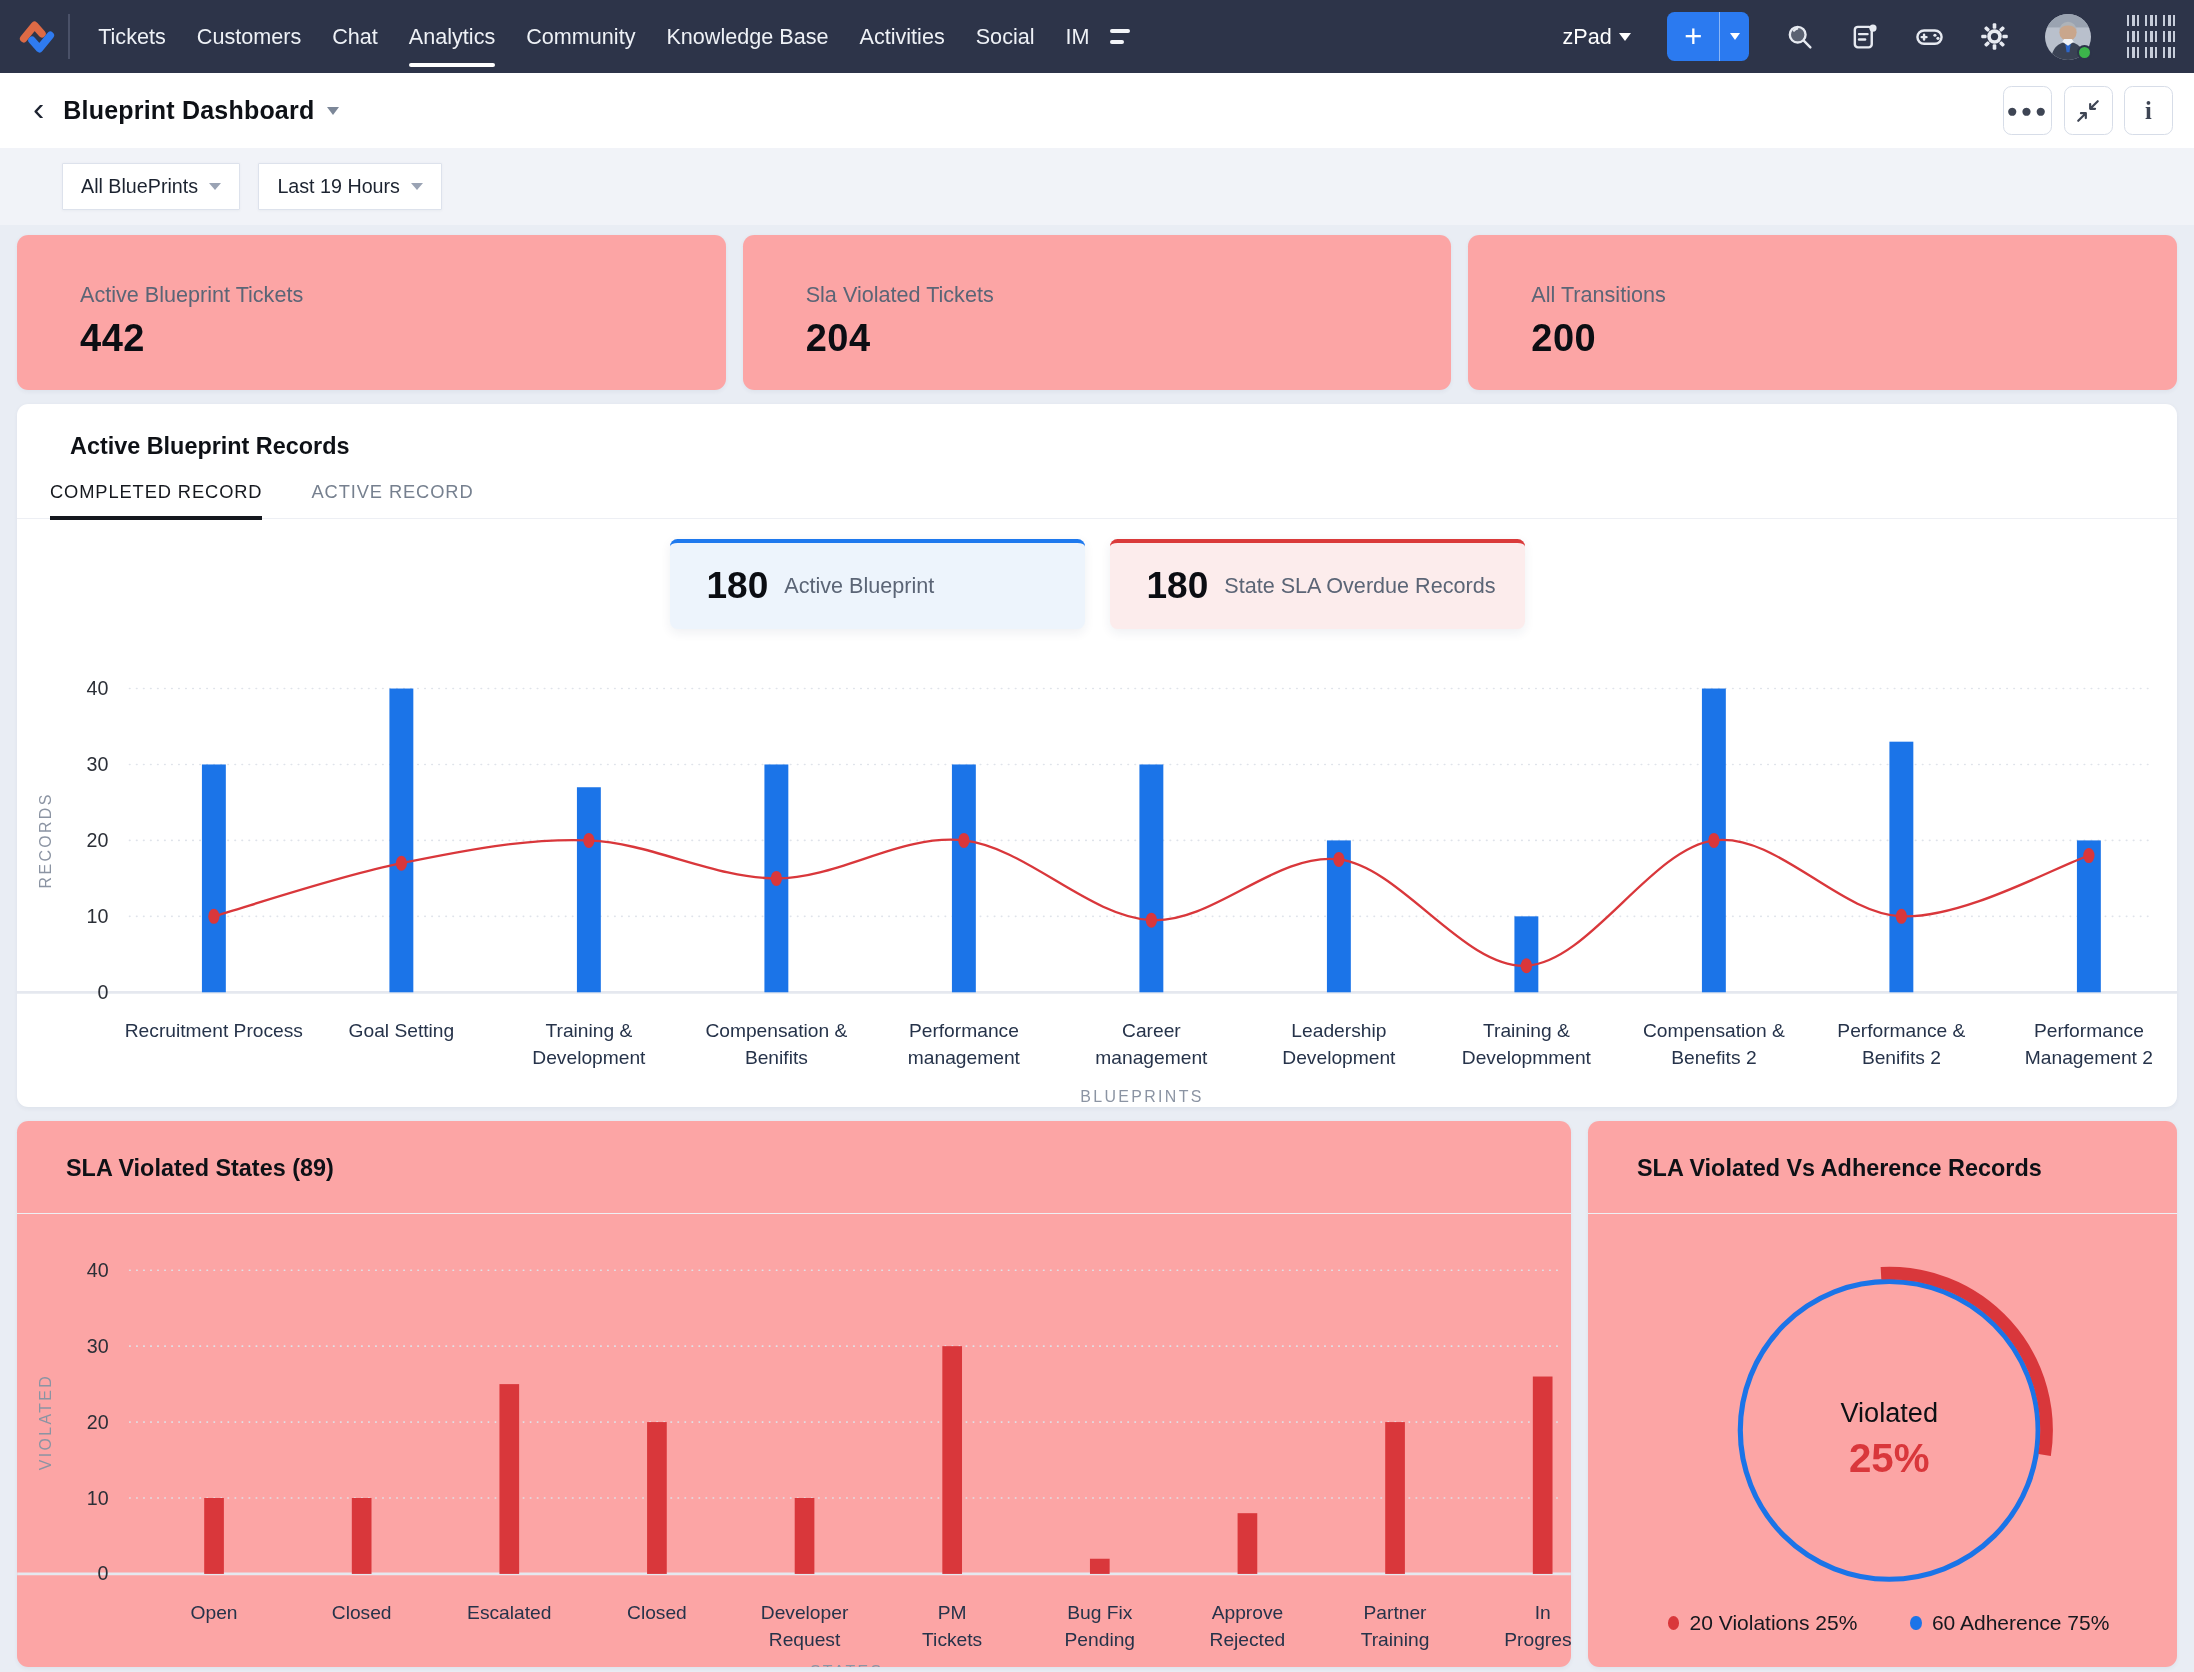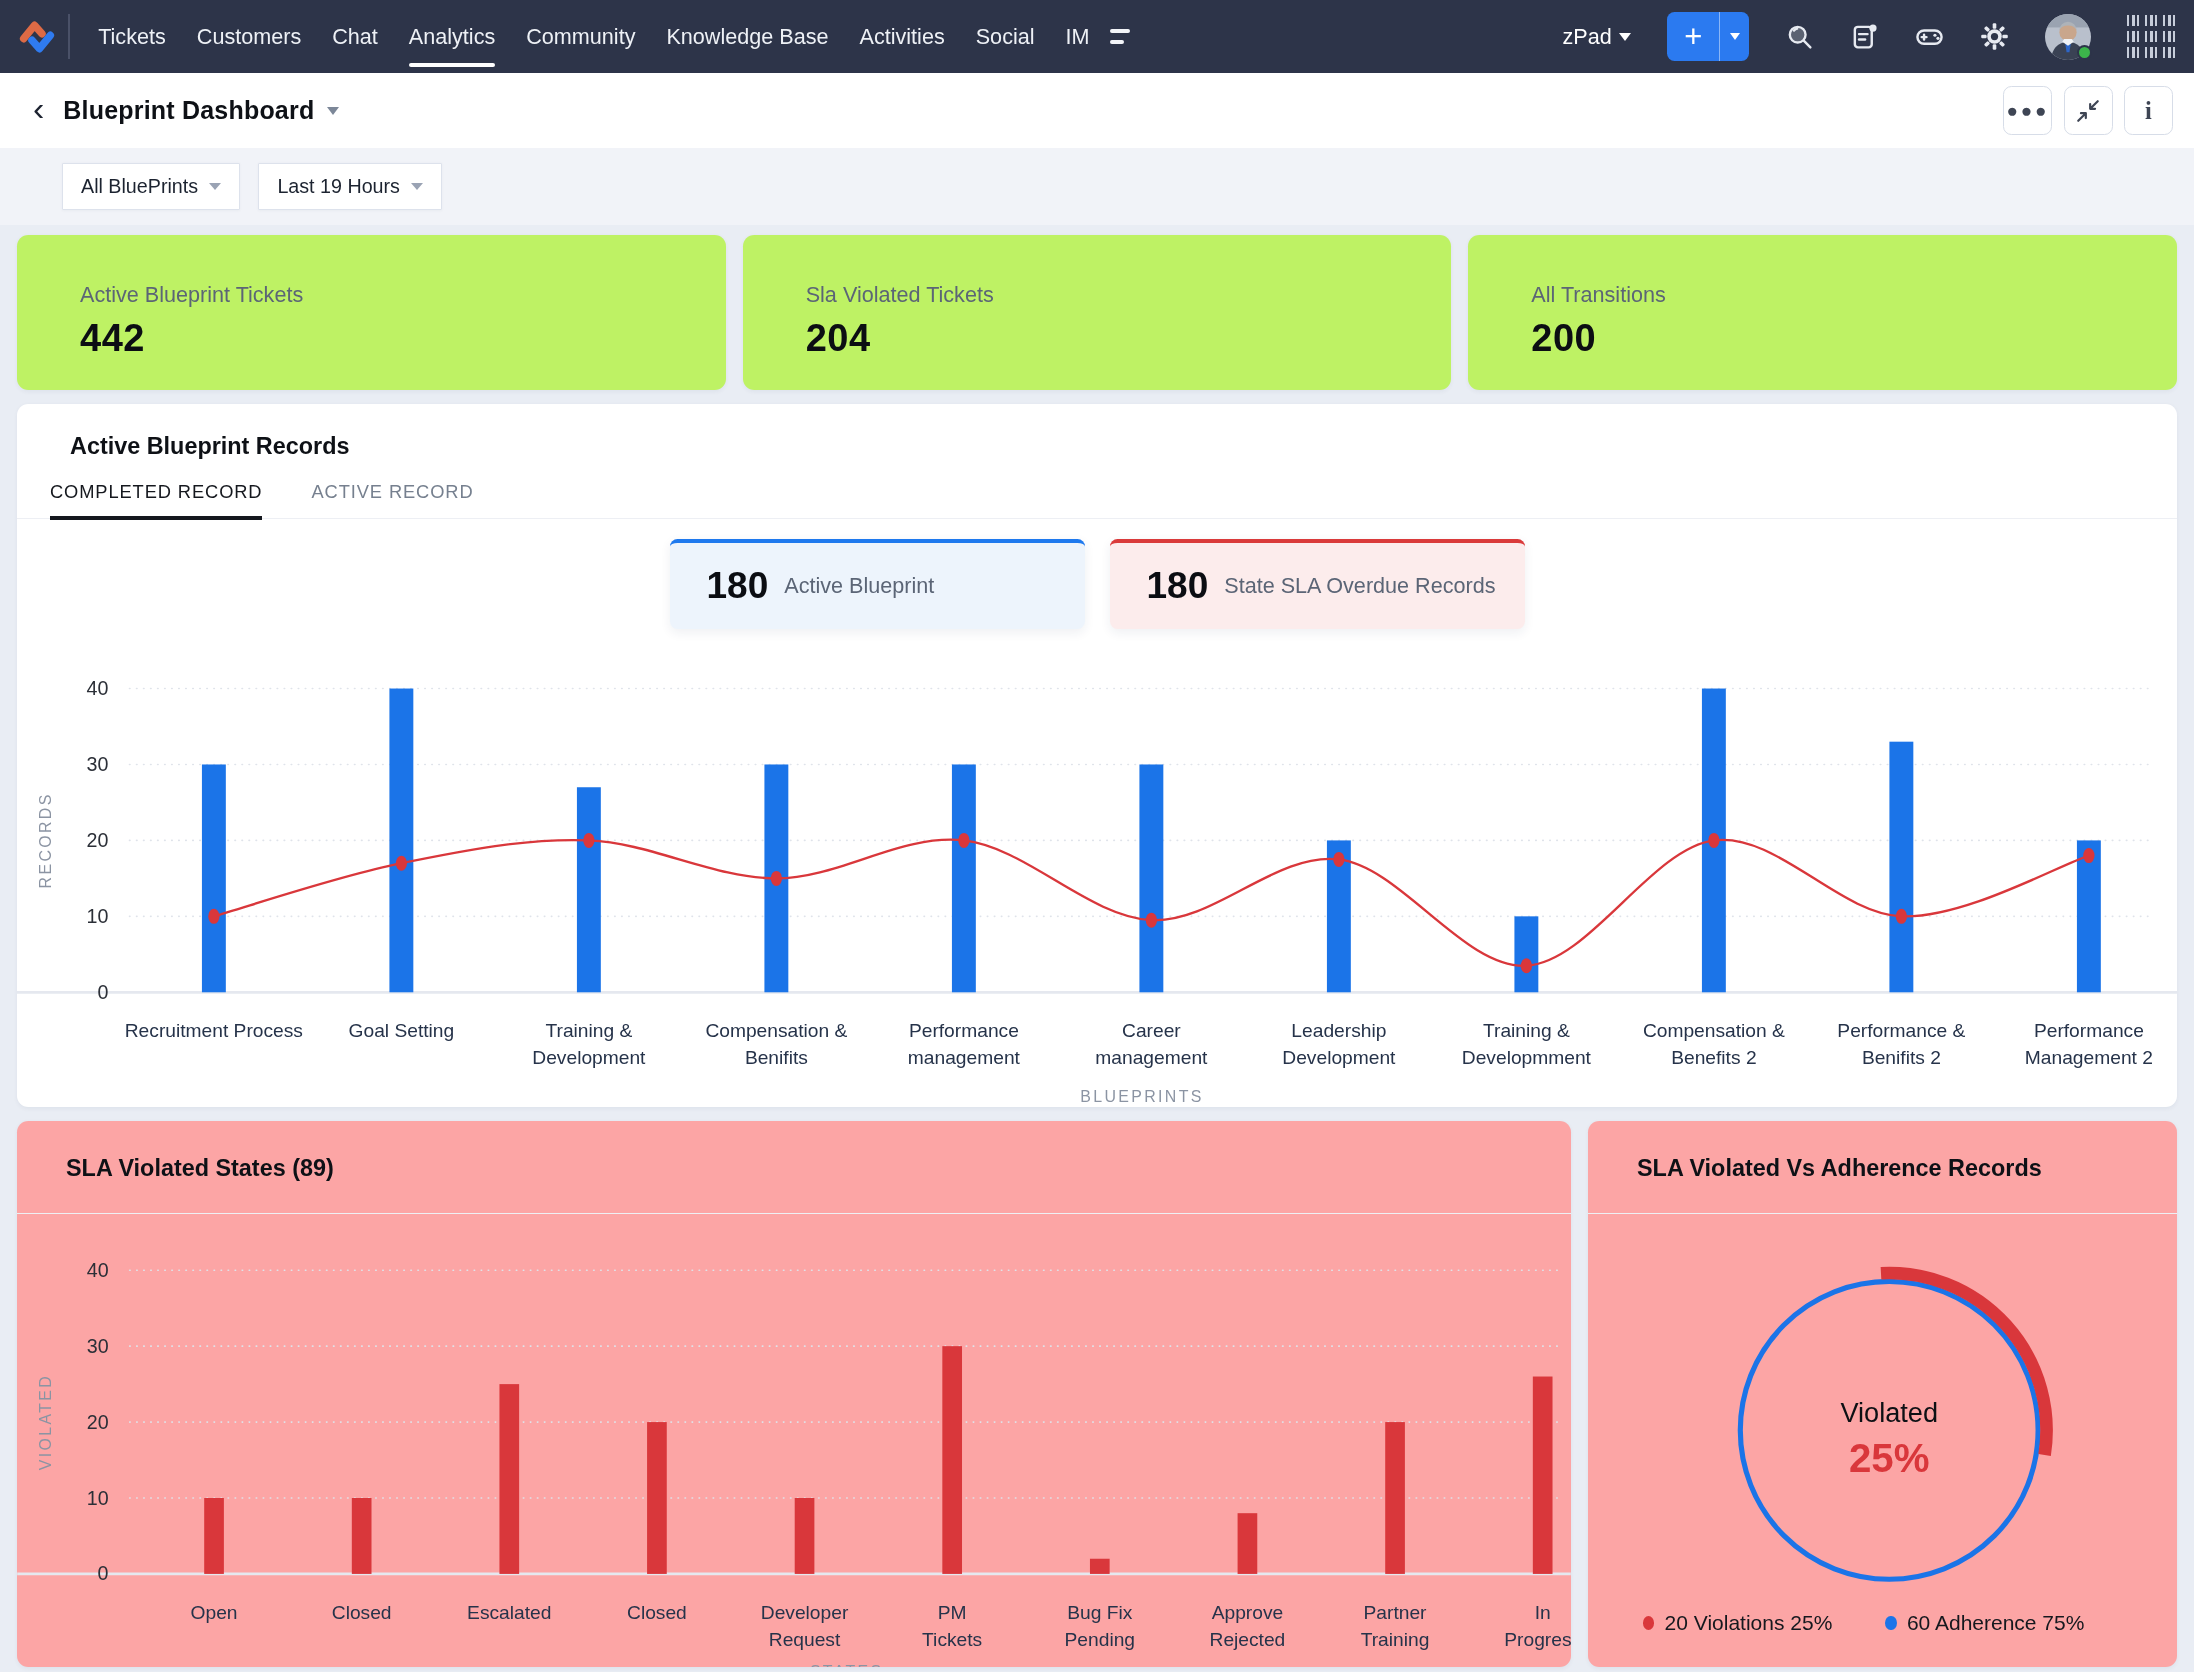--- a/index.html
+++ b/index.html
@@ -43,21 +43,21 @@
   .hbtn .dots { font-size:19px; letter-spacing:2.8px; color:#3e4554; font-weight:bold; line-height:0; }
   .hbtn .info { font-size:24.4px; font-weight:bold; font-family:"Liberation Serif", serif; }
 
   
   .filterbar { height:77px; background:#f1f3f8; display:flex; align-items:center; gap:18px; padding:0 0 0 62px; }
   .filter-btn { background:#fff; border:1.4px solid #dde2ec; border-radius:1px; height:47px; display:flex; align-items:center; gap:11.3px; padding:0 18px; font-size:19.7px; color:#1c2330; cursor:pointer; box-shadow:0 0.9px 2.8px rgba(25,39,80,.04); }
   .filter-btn .caret-down { border-left-width:6.1px; border-right-width:6.1px; border-top-width:7.5px; border-top-color:#9aa3b4; }
 
   
   .stats-row { display:flex; gap:17px; padding:9.8px 17px 0 17px; }
-  .stat-card { background:#bef264; border-radius:11.3px; height:155px; flex:1; padding:47px 0 0 63px; box-shadow:0 1.4px 4.7px rgba(25,39,80,.05); }
+  .stat-card { background:#fca5a5; border-radius:11.3px; height:155px; flex:1; padding:47px 0 0 63px; box-shadow:0 1.4px 4.7px rgba(25,39,80,.05); }
   .stat-label { font-size:21.6px; color:#5b6576; }
   .stat-value { font-size:38px; font-weight:bold; color:#0c0e13; margin-top:9.4px; letter-spacing:0.5px; }
 
   .main-card { margin:14px 17px 0 17px; background:#fff; border-radius:11.3px; height:703px; box-shadow:0 1.4px 4.7px rgba(25,39,80,.05); overflow:hidden; }
   .main-card-inner { padding:29px 0 0 0; }
   .panel-title { font-size:23.4px; font-weight:bold; color:#0e1116; padding-left:53px; }
   .tabs { display:flex; gap:49px; padding-left:33px; margin-top:21px; border-bottom:1.4px solid #edeff4; }
   .tab { font-size:18.3px; letter-spacing:0.9px; color:#76808f; padding-bottom:13px; cursor:pointer; }
   .tab.active { color:#15181e; border-bottom:4.7px solid #15181e; margin-bottom:-1.4px; }
   .badges { display:flex; justify-content:center; gap:25px; margin-top:19.7px; }
@@ -67,21 +67,21 @@
   .badge-value { font-size:37px; font-weight:bold; color:#0b0d12; }
   .badge-label { font-size:21.6px; color:#5b6576; margin-left:16px; }
   .chart1-wrap { margin-top:30px; }
 
   .bottom-row { display:flex; gap:17px; padding:14px 17px 0 17px; }
   .bottom-card { background:#fca5a5; border-radius:11.3px; height:546px; box-shadow:0 1.4px 4.7px rgba(25,39,80,.05); overflow:hidden; }
   .bottom-card.left { width:1554px; }
   .bottom-card.right { flex:1; }
   .bottom-card .panel-title { padding:34px 0 0 49px; }
   .card-divider { height:1.4px; background:#eef0f4; margin-top:31px; }
-  .donut-legend { display:flex; gap:53px; padding-left:55px; margin-top:3.8px; }
+  .donut-legend { display:flex; gap:53px; padding-left:80px; margin-top:3.8px; }
   .legend-item { display:flex; align-items:center; gap:10.3px; font-size:21px; color:#15181e; cursor:pointer; }
   .legend-dot { width:11.3px; height:14px; border-radius:50%; }
 
   svg text { font-family:"Liberation Sans", sans-serif; }
 </style>
 </head>
 <body>
 
 <div class="navbar">
   <svg class="logo" viewBox="0 0 48 48">

